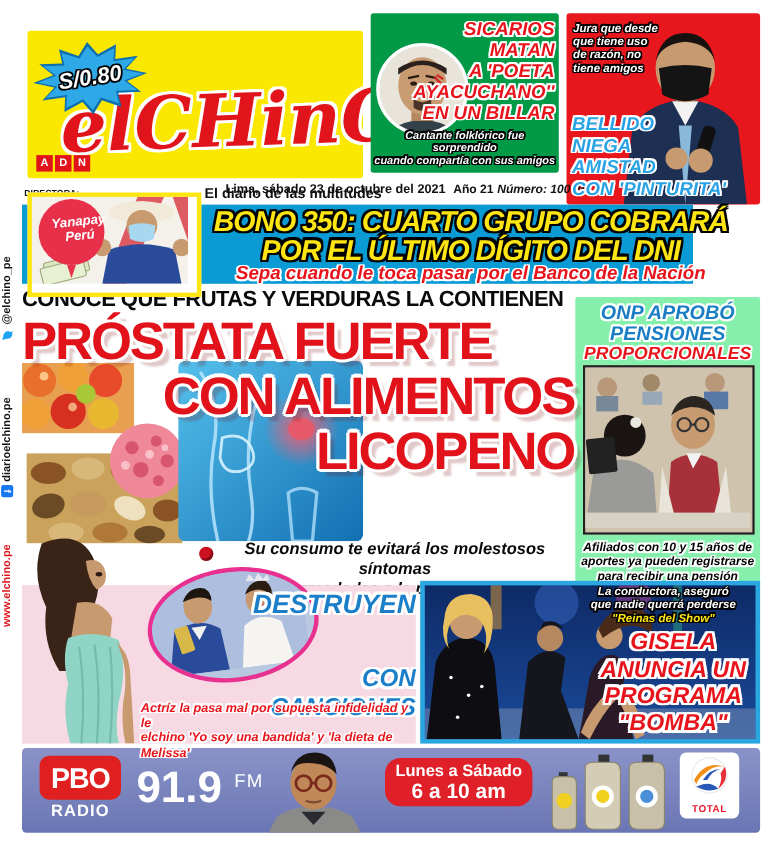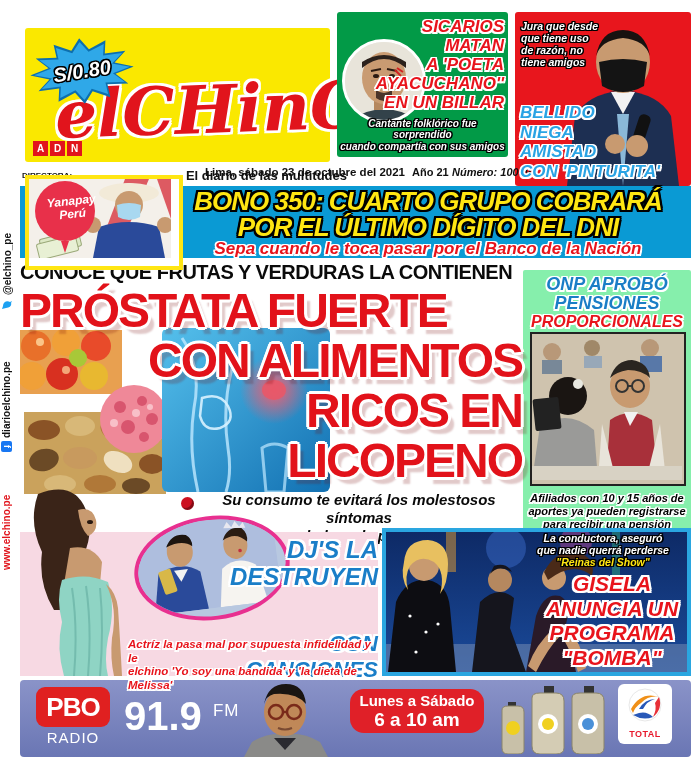--- a/index.html
+++ b/index.html
@@ -47,21 +47,21 @@
   .bel-head{left:5px;bottom:5px;width:168px;z-index:2;font-size:17px;line-height:19.5px;
     font-weight:900;font-style:italic;color:#2aa3e4;}
 
   
   .directora{left:22px;top:171px;font-size:8px;font-weight:700;color:#111;}
   .dateline{left:190px;top:166px;width:230px;text-align:center;font-size:11.5px;font-weight:900;color:#111;}
   .anho{left:412px;top:166px;font-size:11px;font-weight:900;color:#111;}
   .numero{left:452px;top:166px;font-size:11px;font-weight:900;color:#111;font-style:italic;}
 
   
-  .bonobox{left:20px;top:186px;width:671px;height:72px;background:#0a9ad4;}
+  .bonobox{left:20px;top:186px;width:610px;height:72px;background:#0a9ad4;}
   .bono-text{left:150px;top:2px;width:516px;text-align:center;}
   .bono-l{font-size:26px;line-height:26px;font-weight:900;font-style:italic;color:#ffe612;letter-spacing:-1px;}
   .bono-sub{font-size:17px;line-height:15px;font-weight:900;font-style:italic;color:#e8141c;margin-top:1px;}
   .castillo{left:25px;top:175px;width:150px;height:87px;border:4px solid #ffe612;z-index:6;
     overflow:hidden;background:#fff;}
   .balloon-label{position:absolute;left:8px;top:16px;width:70px;text-align:center;color:#fff;
     font-weight:900;font-style:italic;font-size:12px;line-height:13px;transform:rotate(-6deg);}
 
   
   .kicker-main{left:20px;top:261px;width:502px;font-size:20px;font-weight:900;color:#0a0a0a;letter-spacing:-.5px;}
@@ -93,21 +93,21 @@
   .gi-kicker{right:3px;top:4px;width:170px;z-index:2;text-align:center;font-size:10.5px;line-height:12px;
     font-weight:900;font-style:italic;color:#fff;}
   .gi-head{right:3px;top:44px;width:152px;z-index:2;text-align:center;font-size:21px;line-height:24.5px;
     font-weight:900;font-style:italic;color:#e8141c;}
 
   
   .adbar{left:20px;top:680px;width:671px;height:77px;border-radius:4px;
     background:linear-gradient(#8a93c8,#6a76b4);}
   .pbo-box{left:16px;top:7px;width:74px;height:40px;background:#e02020;border-radius:9px;
     color:#fff;font-weight:900;font-size:26px;text-align:center;line-height:40px;letter-spacing:-1px;}
-  .pbo-radio{left:16px;top:49px;width:74px;text-align:center;color:#fff;font-weight:400;font-size:15px;letter-spacing:1px;}
+  .pbo-radio{left:16px;top:49px;width:74px;text-align:center;color:#fff;font-weight:700;font-size:15px;letter-spacing:1px;}
   .freq{left:104px;top:14px;color:#fff;font-weight:700;font-size:40px;}
   .freq small{font-size:17px;font-weight:400;vertical-align:14px;letter-spacing:1px;}
   .sched{left:330px;top:9px;width:134px;height:44px;background:#e02028;border-radius:14px;color:#fff;
     display:flex;flex-direction:column;align-items:center;justify-content:center;}
   .sched .l1{font-size:15px;font-weight:700;}
   .sched .l2{font-size:19px;font-weight:900;}
   .total-box{left:598px;top:4px;width:54px;height:60px;background:#fff;border-radius:6px;text-align:center;}
   .total-label{color:#e8192c;font-weight:900;font-size:9px;letter-spacing:.5px;}
 
   
@@ -282,21 +282,20 @@
     <path d="M20 10 Q40 40 32 80 Q26 120 36 164 M70 40 Q60 80 66 120 Q70 145 64 164" fill="none" stroke="#bfe8ff" stroke-width="3" opacity=".8"></path>
     <path d="M40 70 Q58 64 66 78 Q74 94 58 100 Q42 104 38 88 Z" fill="none" stroke="#d8f2ff" stroke-width="2.5" opacity=".9"></path>
     <circle cx="112" cy="62" r="34" fill="url(#glow)"></circle>
     <ellipse cx="112" cy="62" rx="12" ry="10" fill="#e85868" opacity=".9"></ellipse>
     <path d="M100 120 Q112 112 126 120 L122 164 L104 164 Z" fill="none" stroke="#bfe8ff" stroke-width="3" opacity=".7"></path>
   </svg>
 
   <div class="abs headline-main red-head">
     <div>PRÓSTATA FUERTE</div>
     <div class="rgt">CON ALIMENTOS</div>
-    <div class="rgt">RICOS EN</div>
     <div class="rgt">LICOPENO</div>
   </div>
   <div class="abs bullet"></div>
   <div class="abs main-sub">
     <div>Su consumo te evitará los molestosos síntomas</div>
     <div>de las enfermedades a la próstata y el cáncer.</div>
   </div>
 
   <div class="abs onpbox">
     <div class="abs onp-h" style="top:5px;">
@@ -357,21 +356,20 @@
           <rect x="22" y="44" width="13" height="24" rx="2" fill="#d8b848"></rect>
         </g>
       <path d="M78 88 L84 50 Q100 38 118 50 L126 88 Z" fill="#f6f4f0"></path>
       <ellipse cx="100" cy="28" rx="12" ry="14" fill="#c89a70"></ellipse>
       <path d="M88 22 Q94 8 108 12 Q114 18 112 26 Q102 14 88 22 Z" fill="#2a1c12"></path>
       <path d="M90 10 L94 4 L98 10 L102 4 L106 10 L110 6 L112 12 Z" fill="#e8e8f0"></path>
       <circle cx="104" cy="34" r="1.8" fill="#c03040"></circle>
     </svg>
   </div>
   <div class="abs dj-head ow">
-    <div style="font-size:24px;line-height:27px;">DJ'S LA</div>
     <div style="font-size:24px;line-height:27px;">DESTRUYEN</div>
     <div style="font-size:22px;line-height:26px;margin-top:41px;">CON CANCIONES</div>
   </div>
   <div class="abs dj-sub ow-sm">
     <div>Actríz la pasa mal por supuesta infidelidad y le</div>
     <div>elchino 'Yo soy una bandida' y 'la dieta de Melissa'</div>
   </div>
 
   <div class="abs gibox">
     <svg class="abs" style="left:4px;top:4px;" width="301" height="140" viewBox="0 0 301 140">

